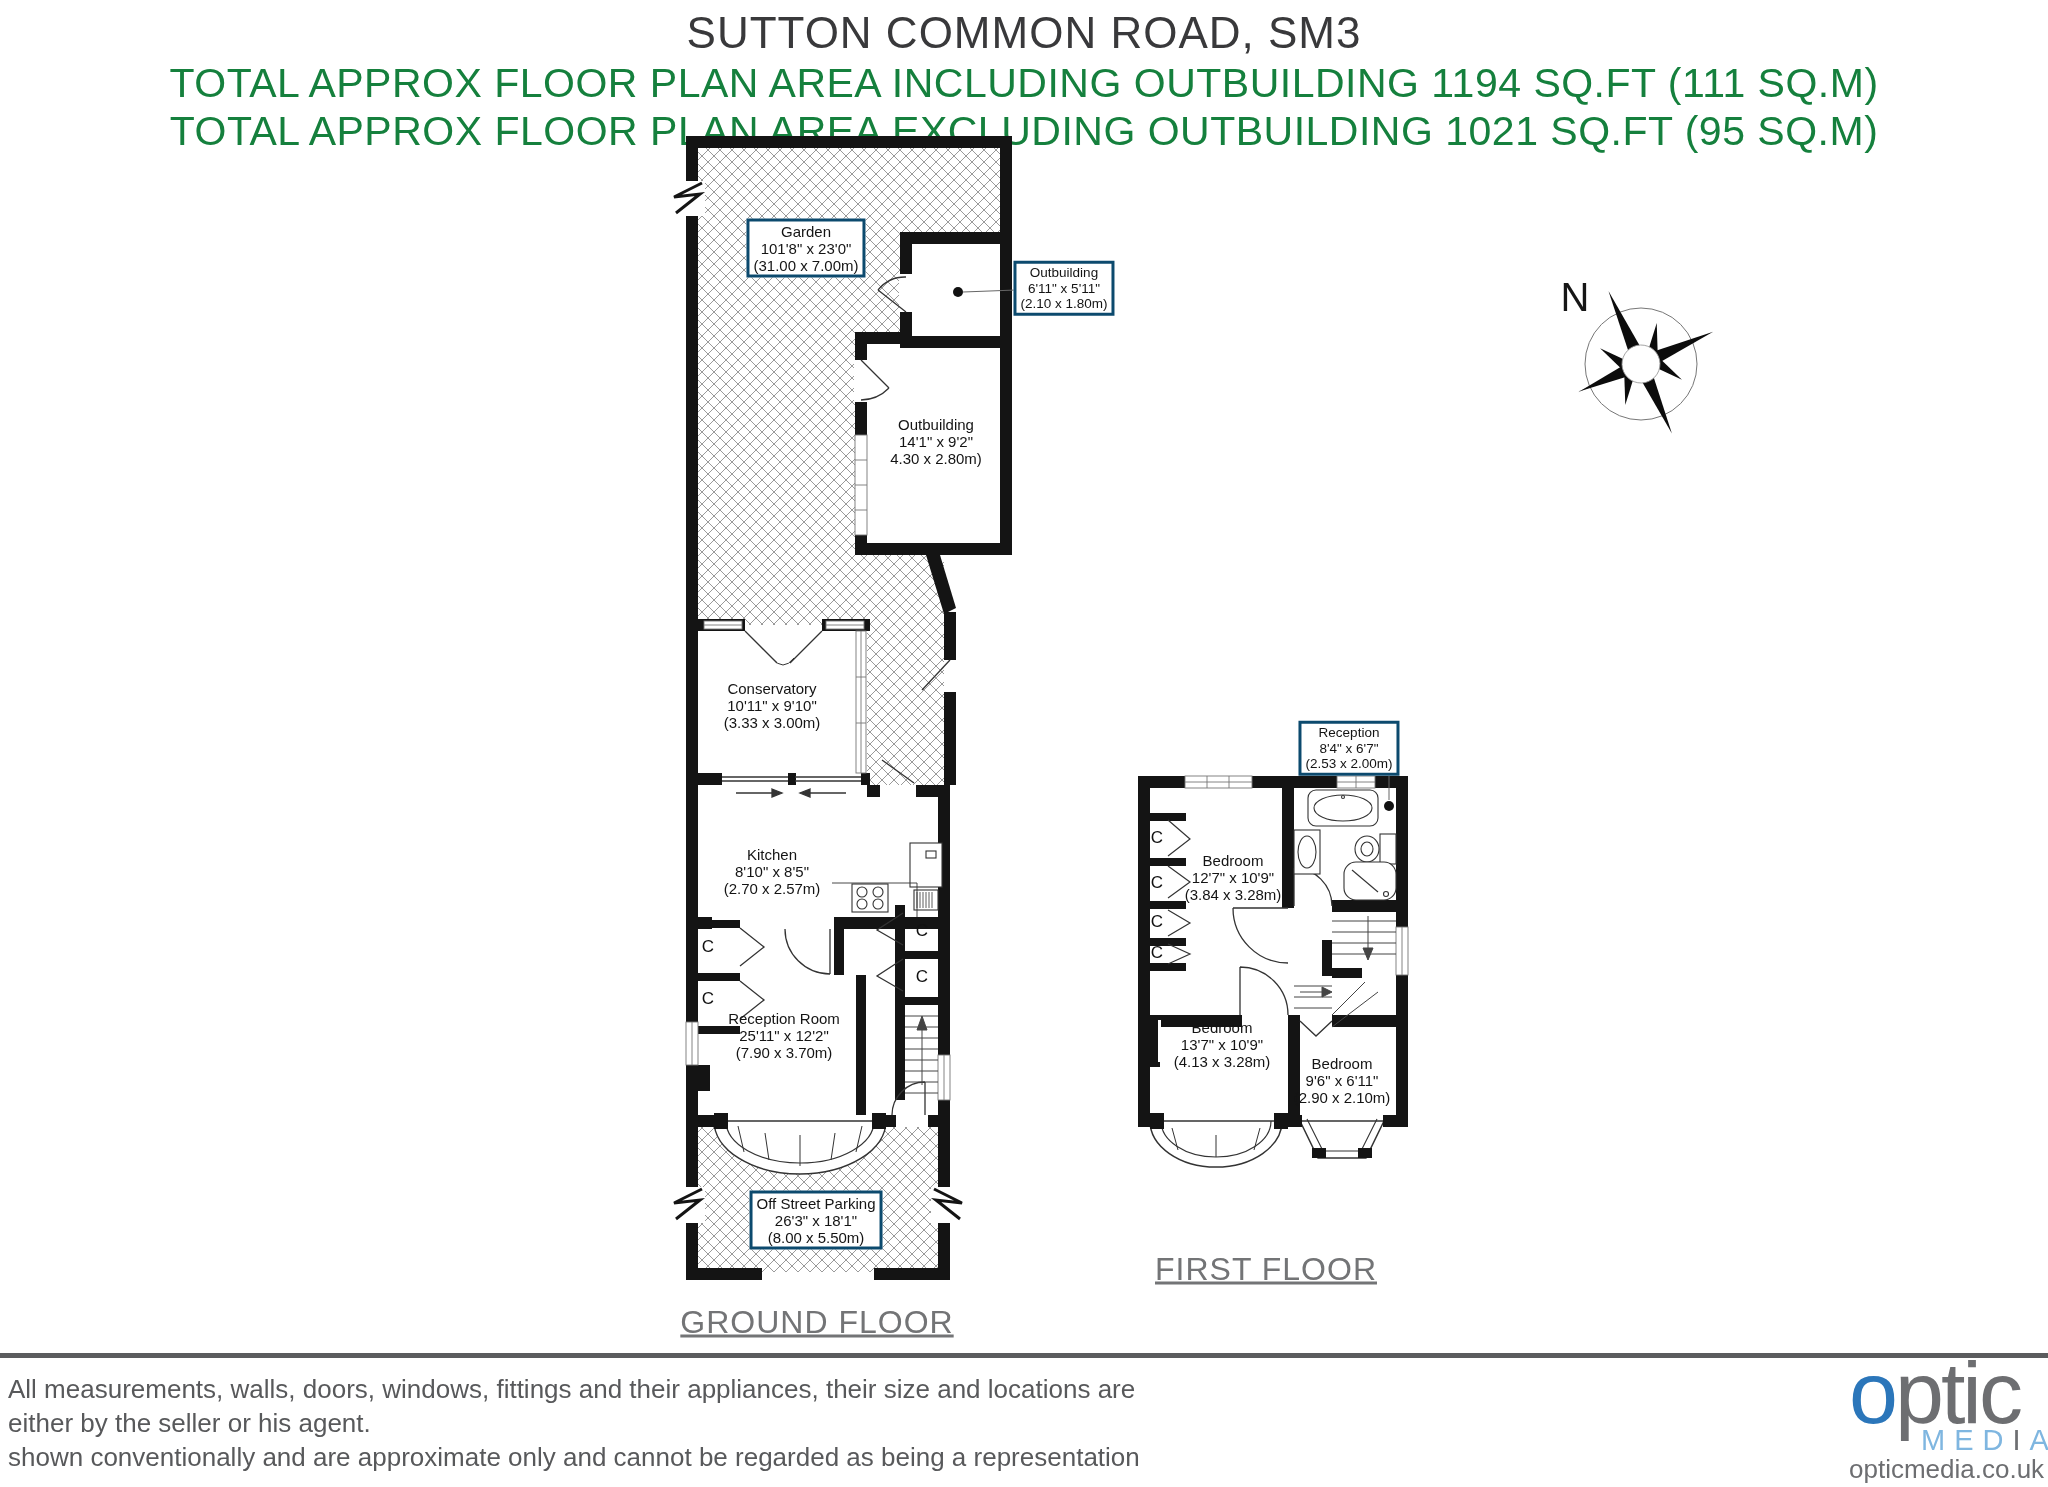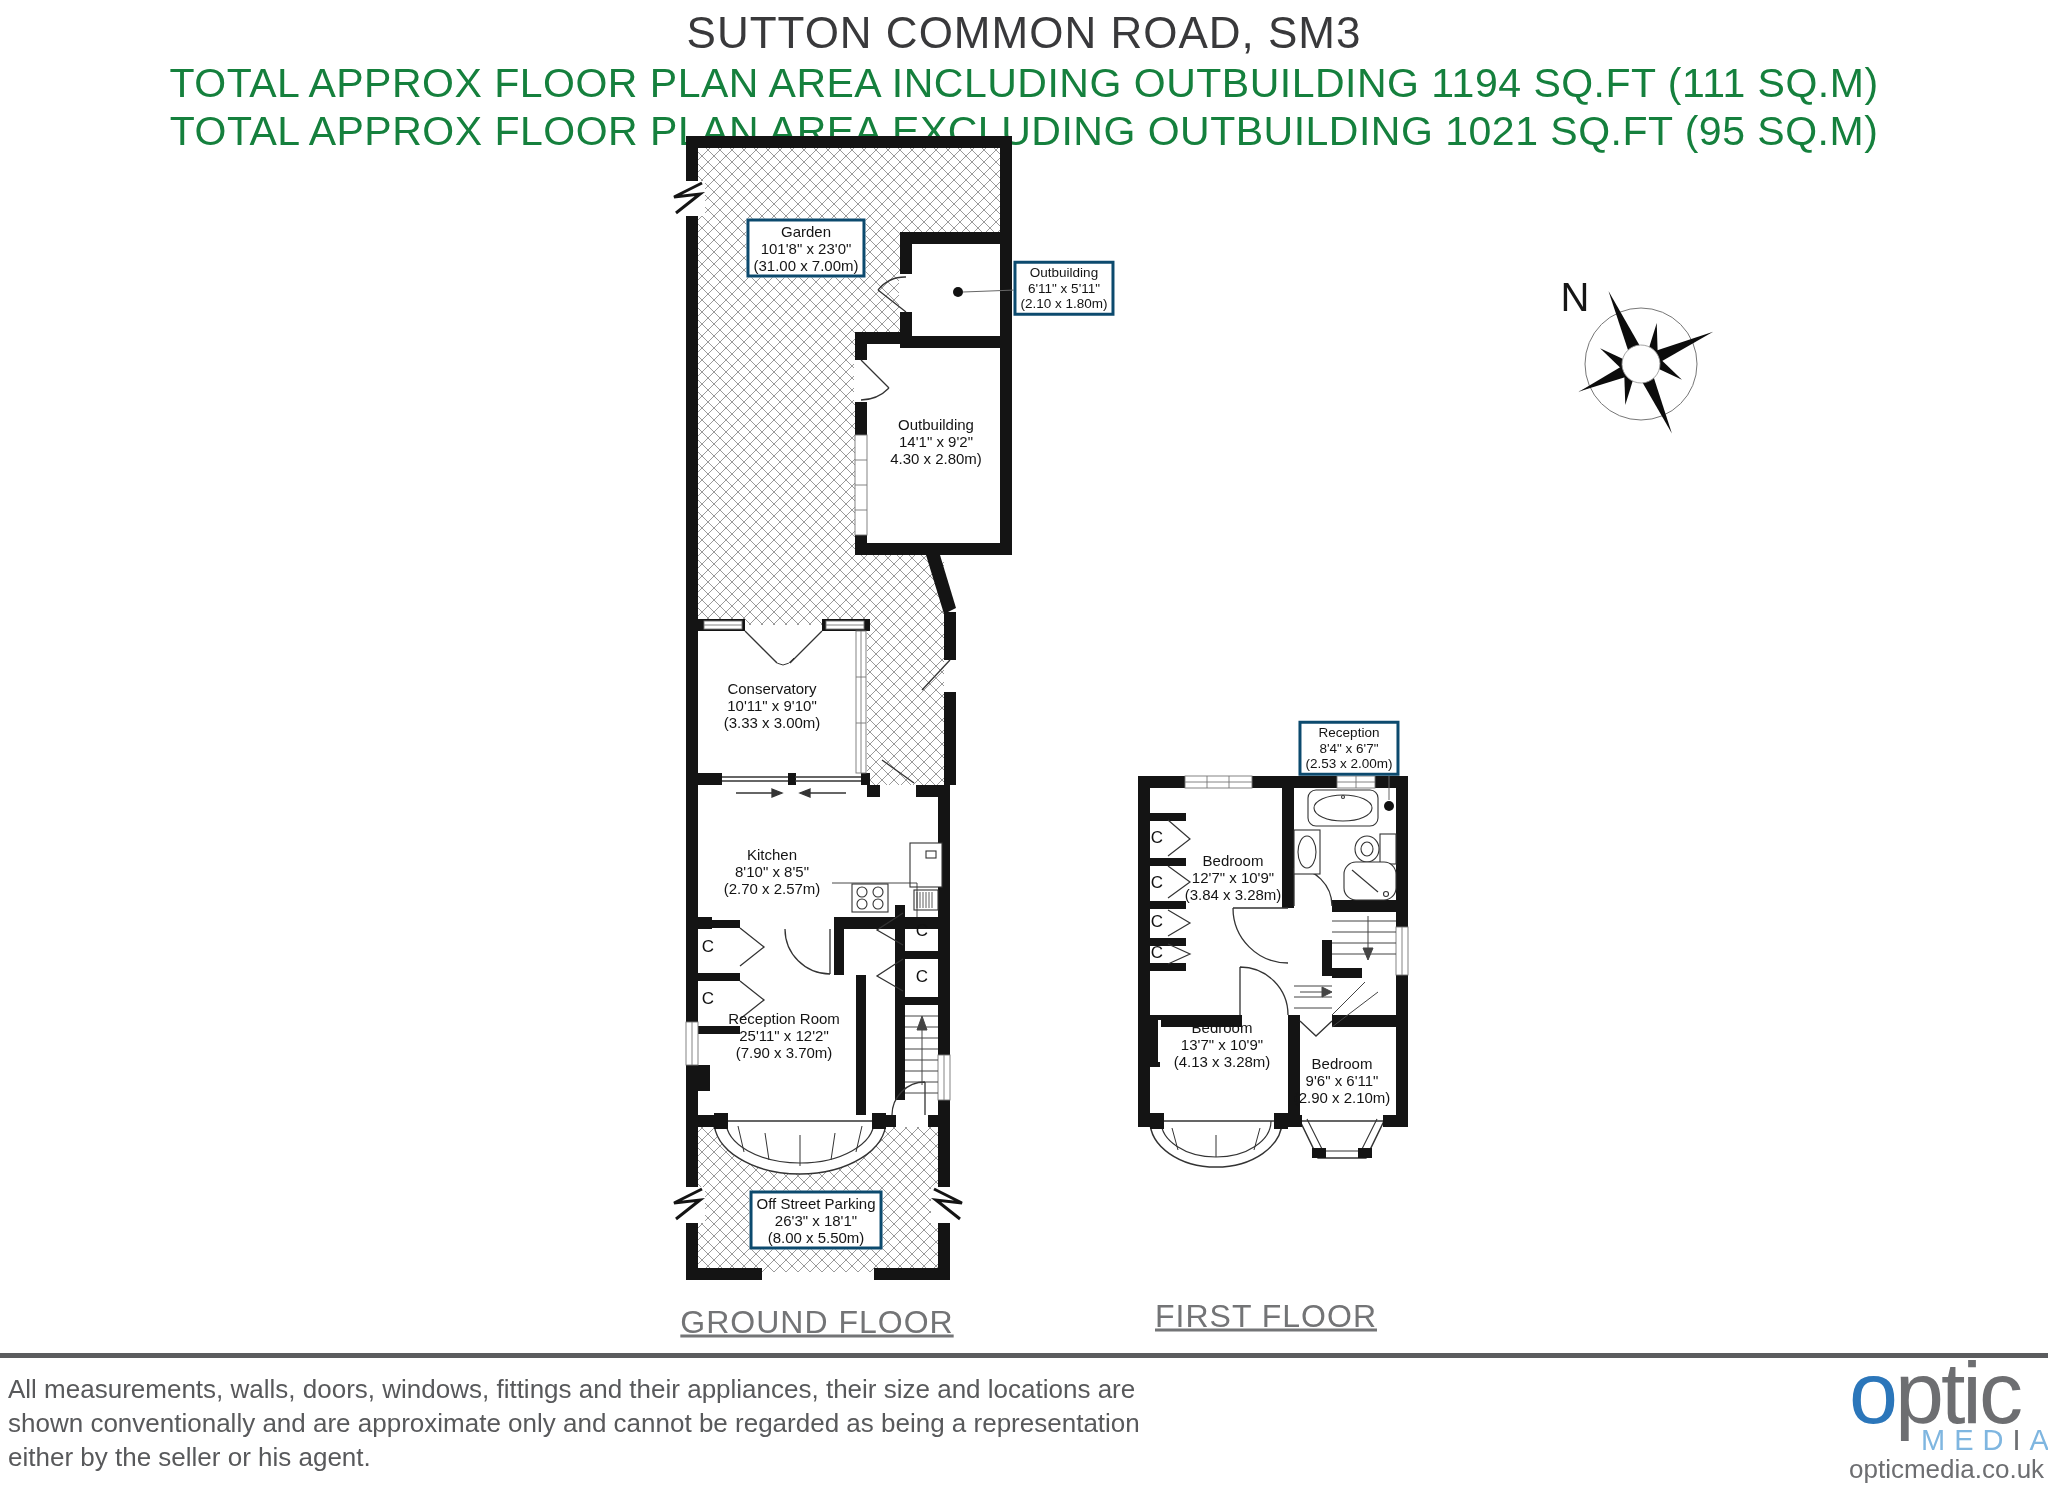--- a/index.html
+++ b/index.html
@@ -389,25 +389,25 @@
     <div>9'6" x 6'11"</div>
     <div>(2.90 x 2.10m)</div>
   </div>
 
   <div class="c-label" style="left:1157px;top:838px;">C</div>
   <div class="c-label" style="left:1157px;top:883px;">C</div>
   <div class="c-label" style="left:1157px;top:922px;">C</div>
   <div class="c-label" style="left:1157px;top:953px;">C</div>
 
   <div class="floor-title" style="left:817px;top:1322px;">GROUND FLOOR</div>
-  <div class="floor-title" style="left:1266px;top:1316px;">FIRST FLOOR</div>
+  <div class="floor-title" style="left:1266px;top:1269px;">FIRST FLOOR</div>
 
   <div class="divider"></div>
   <div class="disclaimer">
     <div>All measurements, walls, doors, windows, fittings and their appliances, their size and locations are</div>
+    <div>either by the seller or his agent.</div>
     <div>shown conventionally and are approximate only and cannot be regarded as being a representation</div>
-    <div>either by the seller or his agent.</div>
   </div>
   <div class="logo-word"><span class="logo-o">o</span><span>ptic</span></div>
   <div class="logo-media"><span>MED</span><span class="media-i">I</span><span>A</span></div>
   <div class="logo-url">opticmedia.co.uk</div>
 
 </div>
 
 </body></html>

